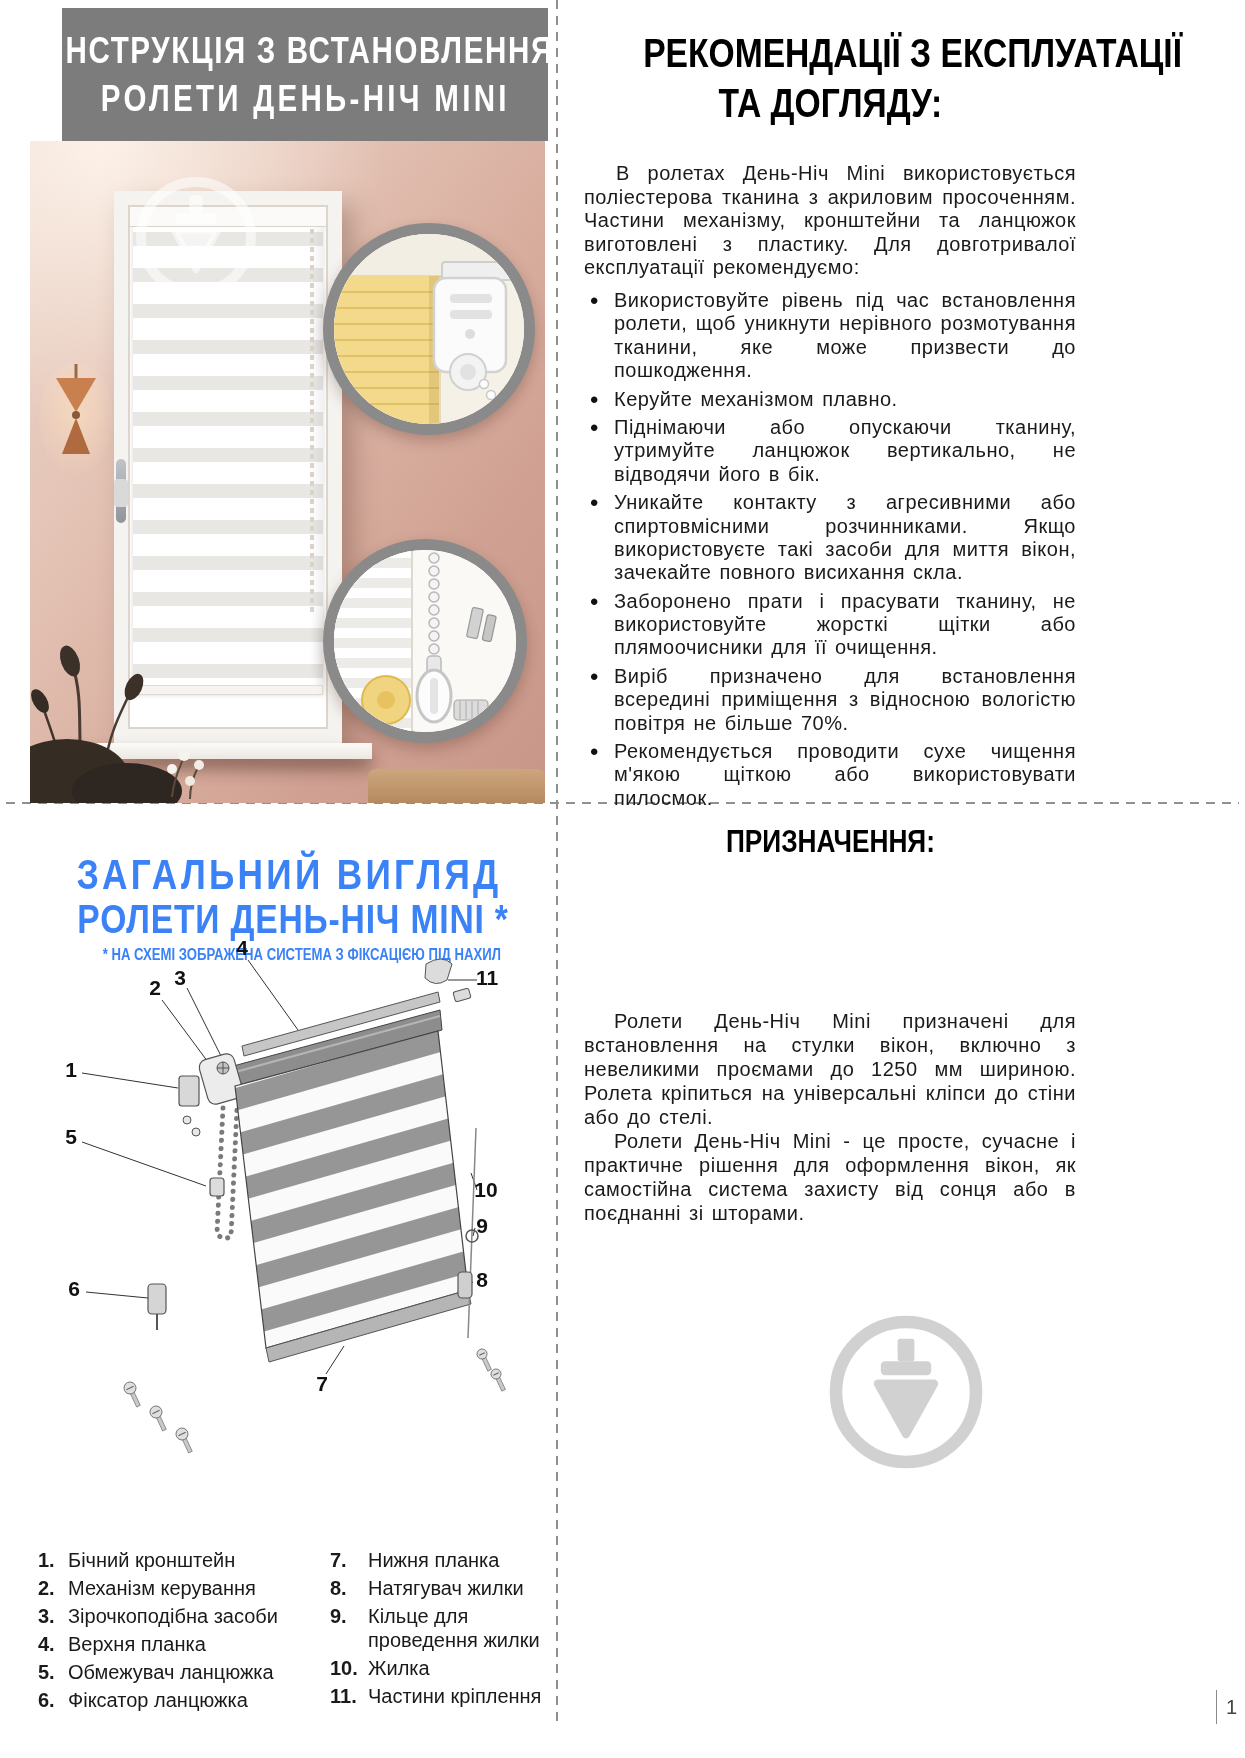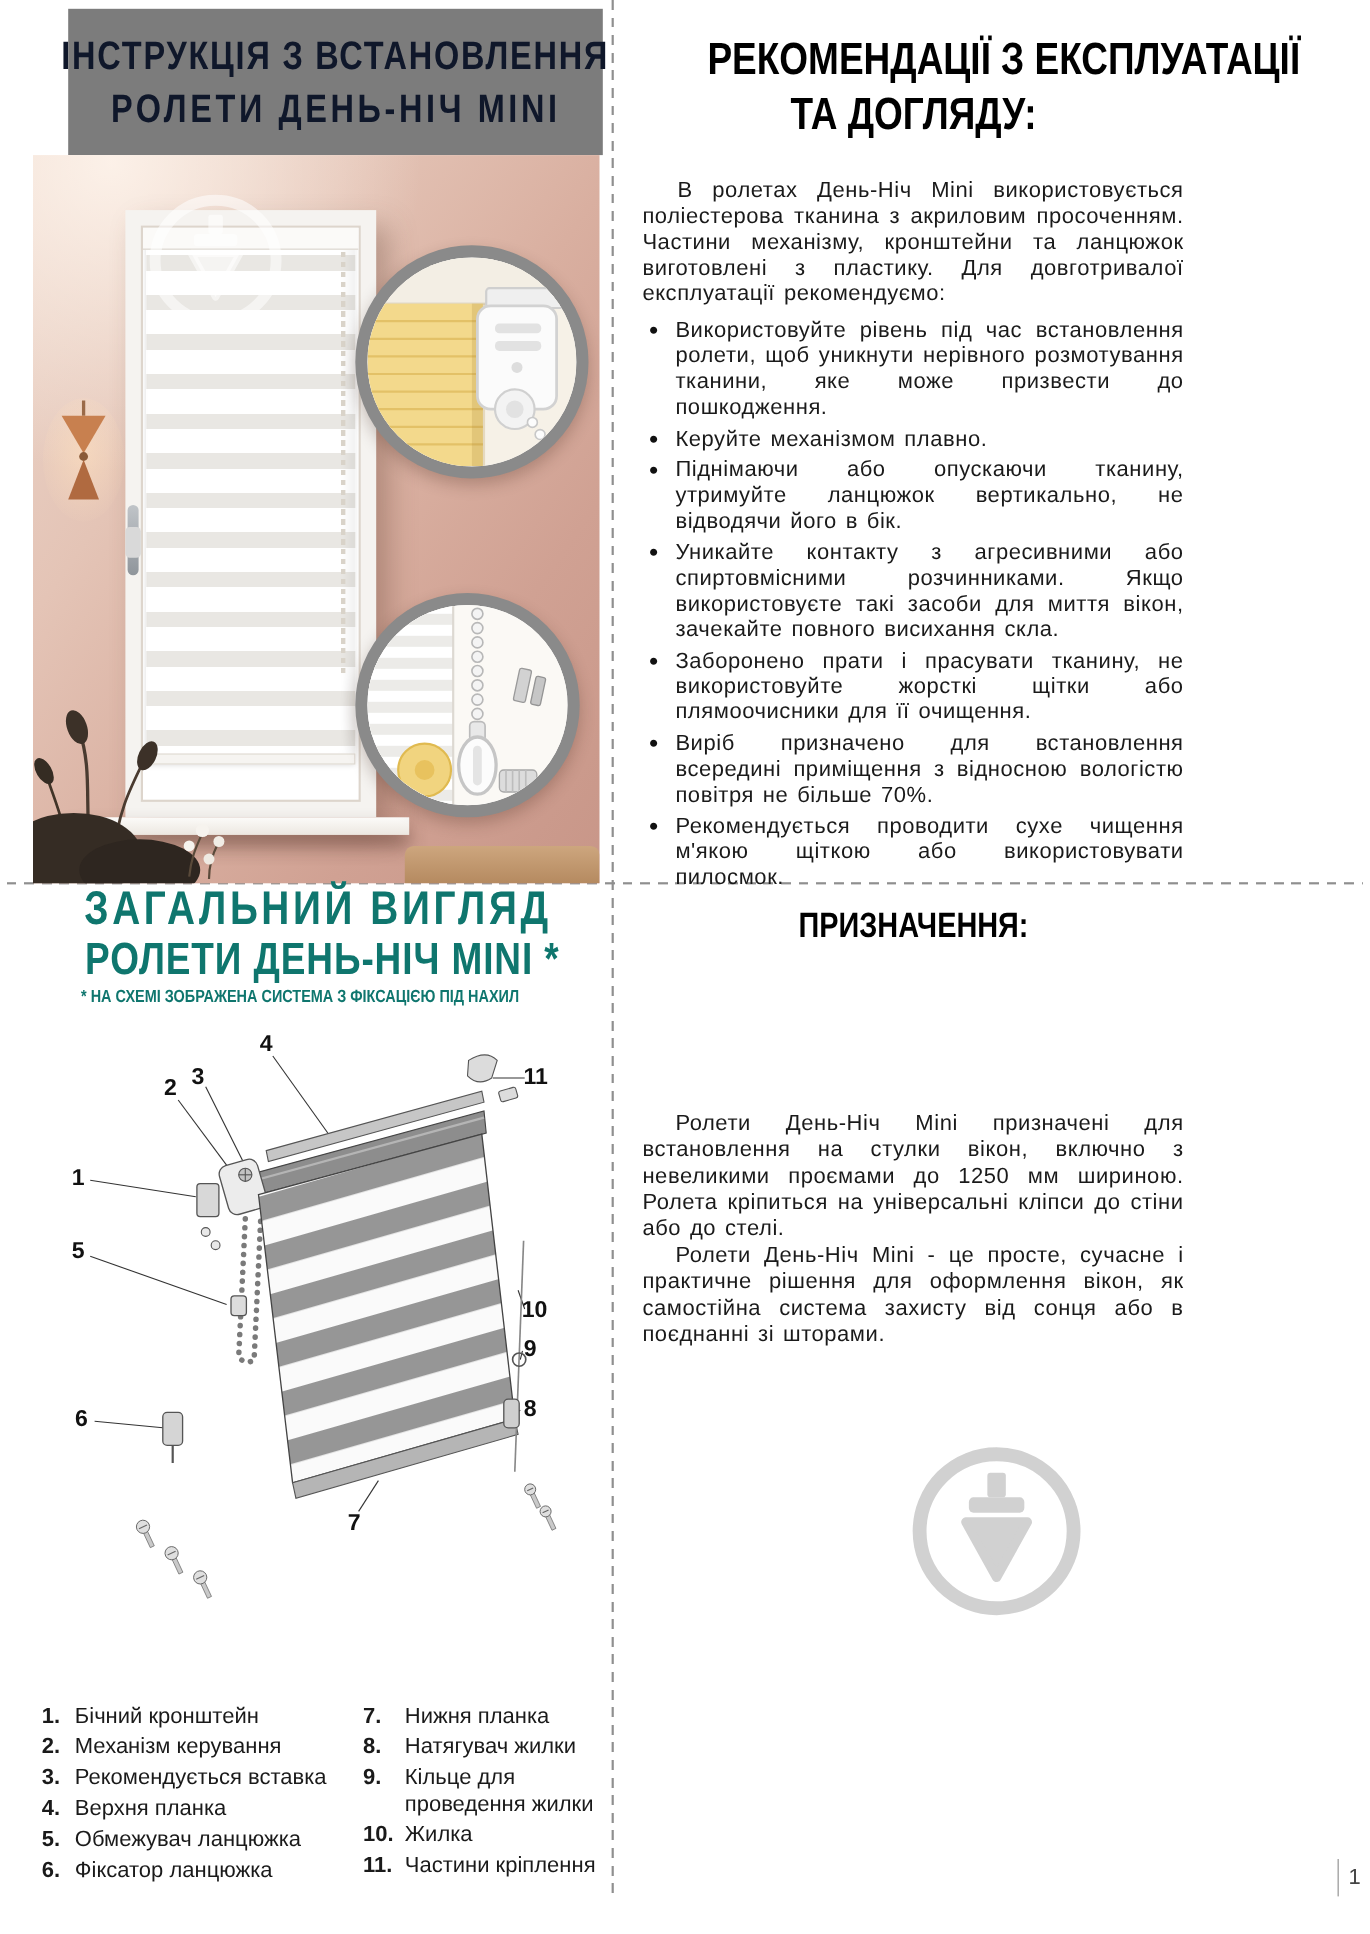--- a/index.html
+++ b/index.html
@@ -10,21 +10,21 @@
   
   .dash-v{position:absolute;left:556px;top:0;width:2px;height:1726px;
           background-image:repeating-linear-gradient(180deg,#8f8f8f 0 9px,transparent 9px 16px)}
   .dash-h{position:absolute;left:6px;top:802px;width:1233px;height:2px;
           background-image:repeating-linear-gradient(90deg,#8f8f8f 0 9px,transparent 9px 16px)}
 
   .cond{display:inline-block;transform:scaleX(.82);transform-origin:50% 50%;white-space:nowrap;font-weight:bold}
 
   
   .install-header{position:absolute;left:62px;top:8px;width:486px;height:133px;background:#7c7c7c;
-                  color:#0f172a;display:flex;flex-direction:column;align-items:center;justify-content:center;text-align:center}
+                  color:#ffffff;display:flex;flex-direction:column;align-items:center;justify-content:center;text-align:center}
   .install-header .line{font-size:36px;line-height:1.32;letter-spacing:2px}
   .install-header .line2{letter-spacing:4px}
 
   .photo{position:absolute;left:30px;top:141px;width:515px;height:662px;overflow:hidden;
          background:linear-gradient(125deg,#ecd6ca 0%,#e4c4b6 30%,#d9af a0 55%,#d0a193 75%,#c89688 100%);
          background:linear-gradient(125deg,#ecd6ca 0%,#e4c4b6 30%,#d9afa0 55%,#d0a193 75%,#c89688 100%)}
   .beam{position:absolute;left:-70px;top:-90px;width:440px;height:440px;
         background:radial-gradient(circle at 32% 22%,rgba(255,246,238,.85),rgba(255,246,238,0) 62%)}
   .window{position:absolute;left:84px;top:50px;width:228px;height:552px;background:#f5f3f0;
           padding:14px;box-shadow:12px 14px 24px rgba(96,62,50,.35)}
@@ -57,21 +57,21 @@
   .rec{position:absolute;left:584px;top:28px;width:492px}
   .rec h2,.purpose h2{text-align:center;font-size:41px;line-height:1.22;color:#000}
   .rec .intro{margin-top:34px;font-size:20px;line-height:1.18;letter-spacing:.5px;word-spacing:2px;
               text-align:justify;text-indent:32px}
   .bullets{margin-top:9px;list-style:none}
   .bullets li{position:relative;padding-left:30px;margin-bottom:5px;font-size:20px;line-height:1.17;
               letter-spacing:.5px;word-spacing:2px;text-align:justify}
   .bullets li::before{content:"\2022";position:absolute;left:6px;top:-2px;font-size:24px;color:#111}
 
   
-  .overview-head{position:absolute;left:30px;top:804px;width:515px;text-align:left;color:#0f766e}
+  .overview-head{position:absolute;left:30px;top:852px;width:515px;text-align:right;color:#3b82f6}
   .overview-head .t1{font-size:43px;line-height:1.05;letter-spacing:4px}
   .overview-head .t2{font-size:41px;line-height:1.1;letter-spacing:1px}
   .overview-head .sub{margin-top:4px;font-size:16px}
   .diagram{position:absolute;left:30px;top:918px;width:515px;height:612px}
   .diagram text{font-family:"Liberation Sans",sans-serif;font-weight:bold;font-size:21px;fill:#111}
   .legend{position:absolute;left:38px;top:1548px;width:508px;display:flex}
   .legend .col{flex:0 0 292px}
   .legend .col+.col{flex:0 0 216px}
   .legend .row{display:flex;font-size:20px;line-height:1.2;margin-bottom:4px}
   .legend .n{font-weight:bold;flex:0 0 auto;margin-right:6px;min-width:24px}
@@ -374,21 +374,21 @@
       <div class="row">
           <span class="n">1.</span>
           <span class="lab">Бічний кронштейн</span>
         </div>
       <div class="row">
           <span class="n">2.</span>
           <span class="lab">Механізм керування</span>
         </div>
       <div class="row">
           <span class="n">3.</span>
-          <span class="lab">Рекомендується вставка</span>
+          <span class="lab">Зірочкоподібна засоби</span>
         </div>
       <div class="row">
           <span class="n">4.</span>
           <span class="lab">Верхня планка</span>
         </div>
       <div class="row">
           <span class="n">5.</span>
           <span class="lab">Обмежувач ланцюжка</span>
         </div>
       <div class="row">

